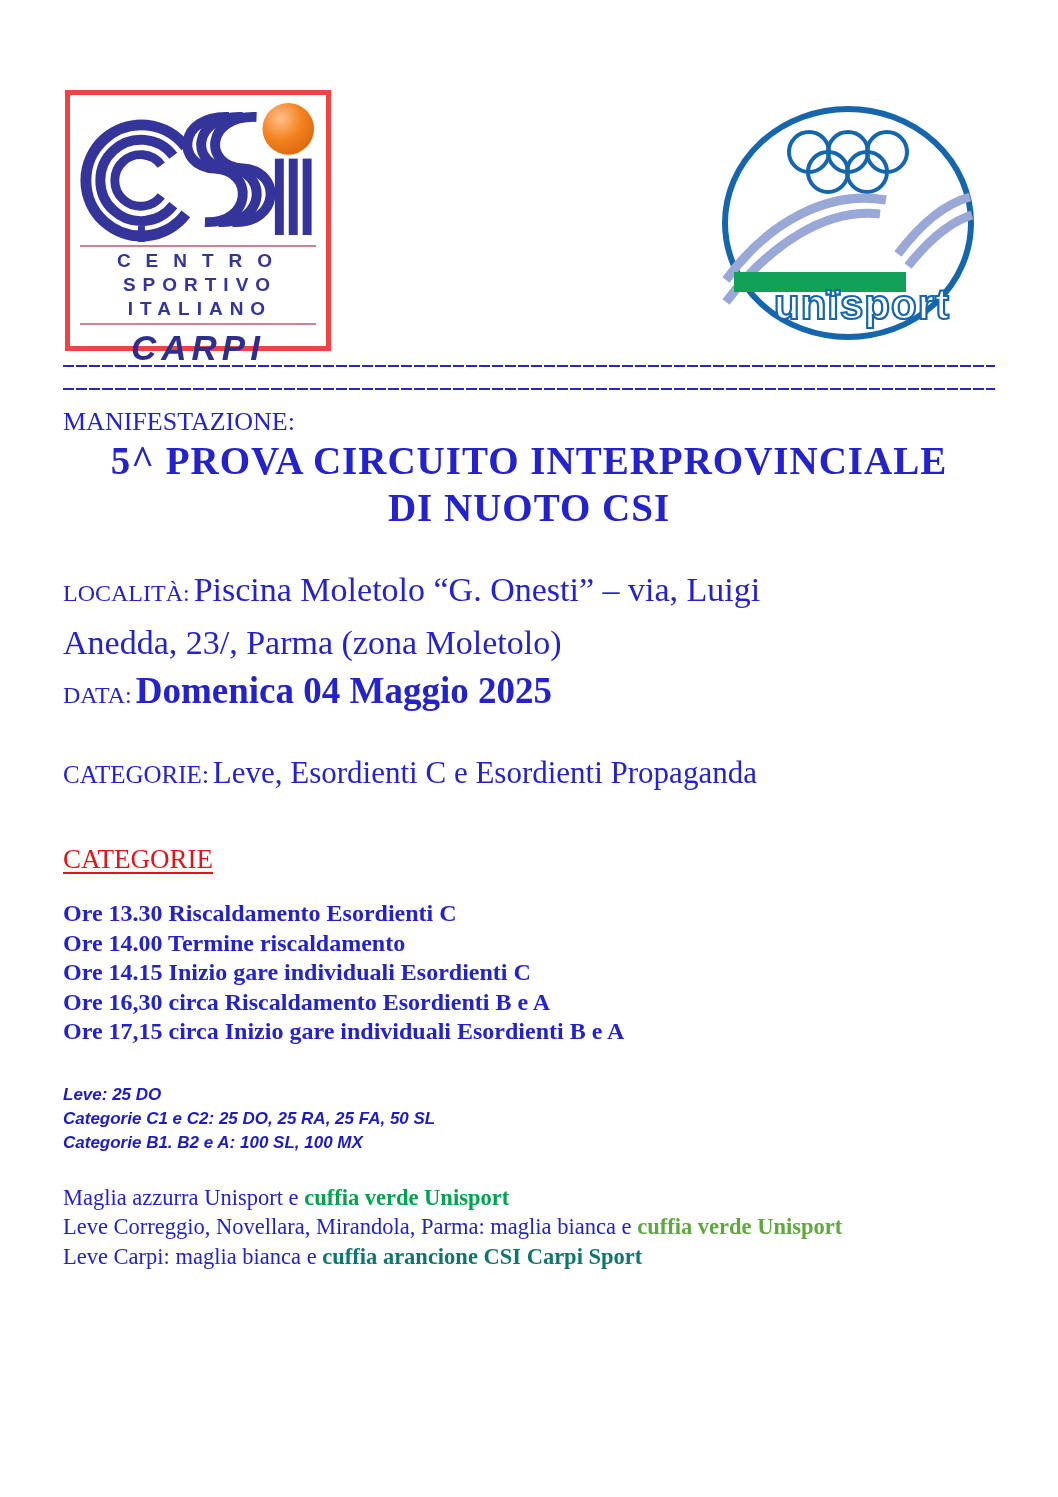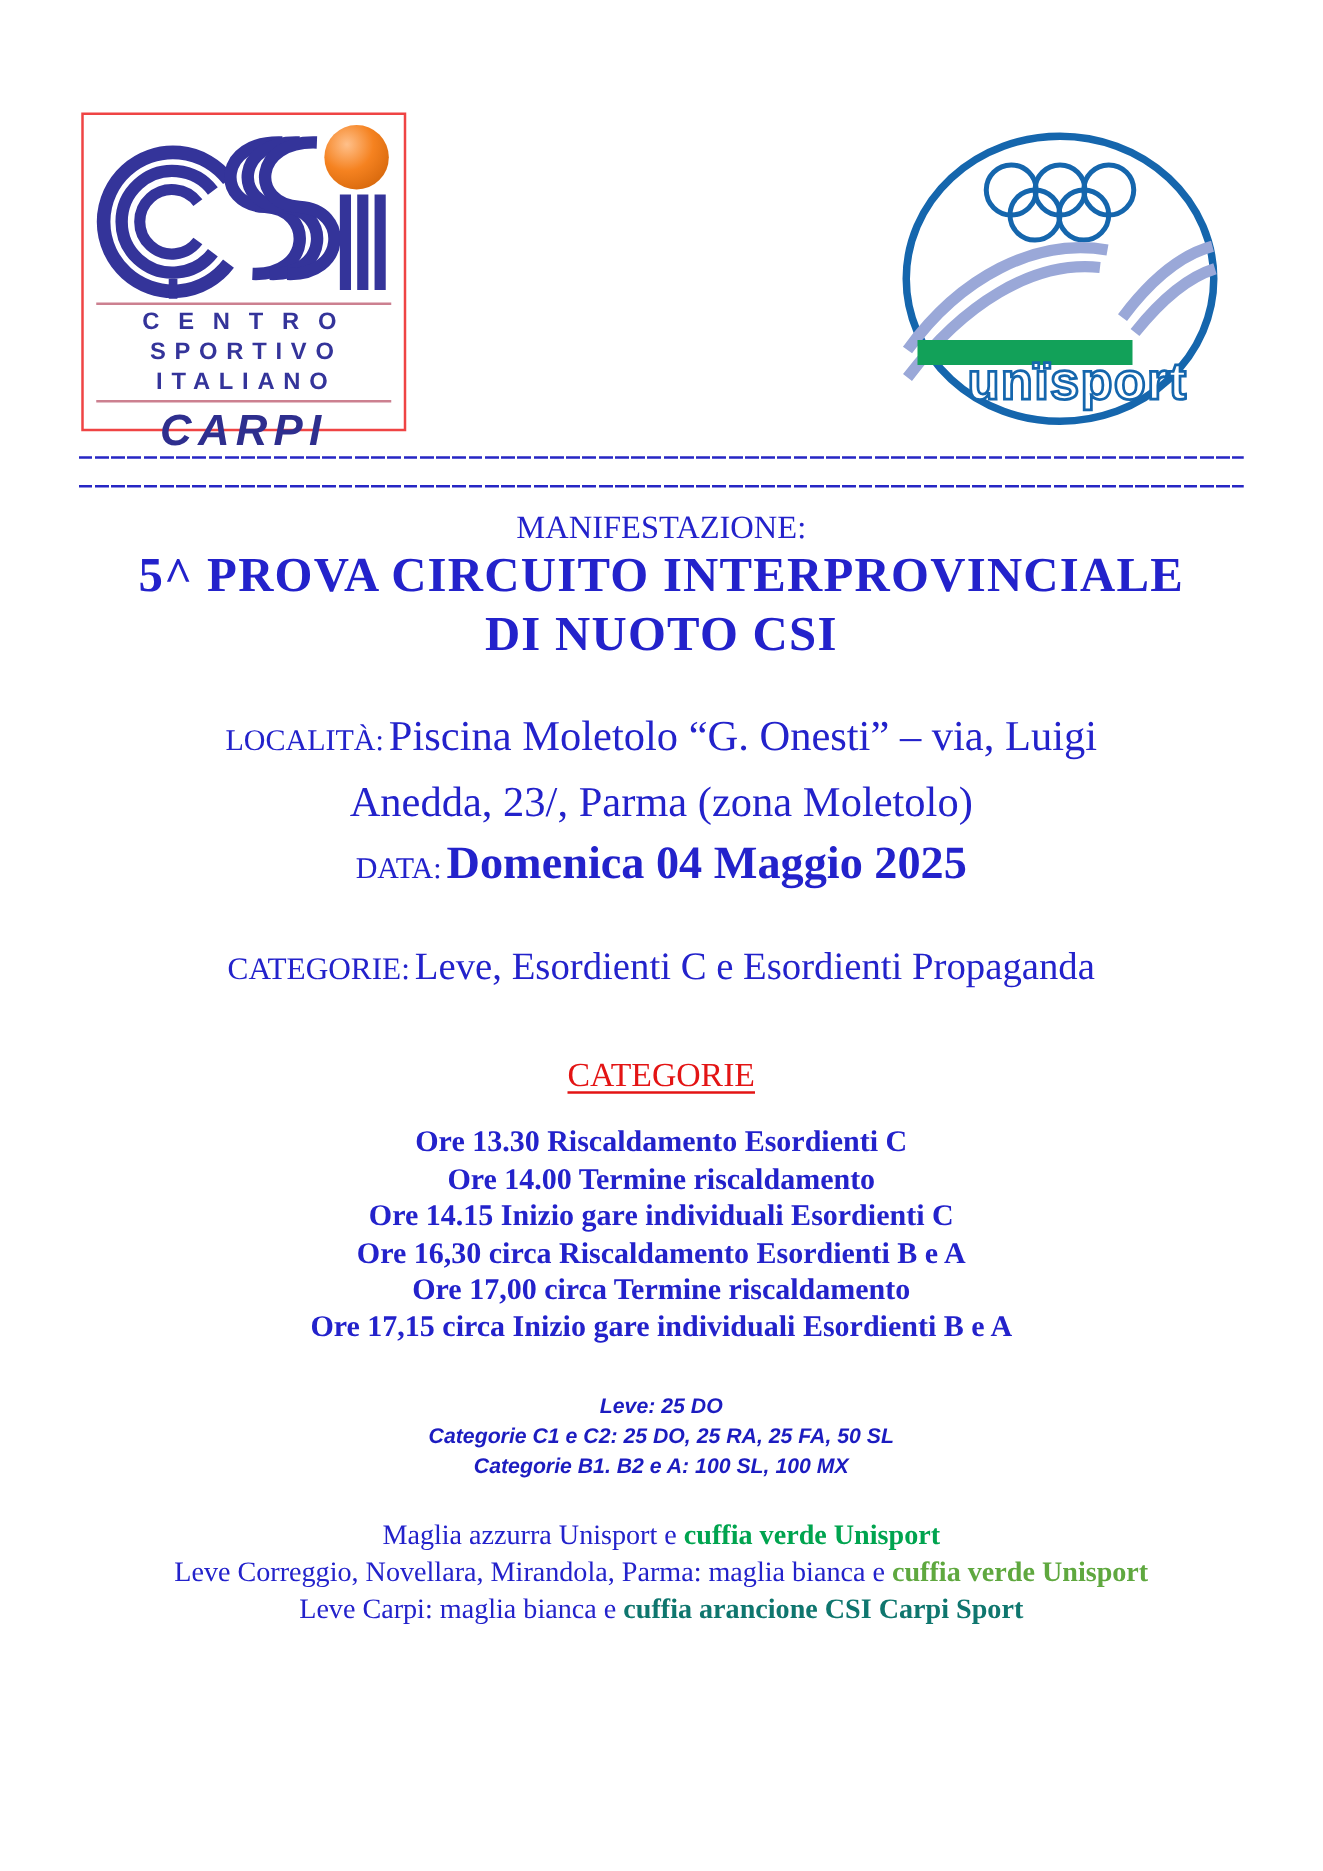--- a/index.html
+++ b/index.html
@@ -11,21 +11,21 @@
     font-family:"Liberation Serif", serif;
     overflow:hidden;
   }
   .content { padding:0 63px; }
 
   
   .logo-row { position:relative; height:345px; }
   .csi-box {
     position:absolute; left:65px; top:90px;
     width:256px; height:251px;
-    border:2px solid #ef4444; background:#fff;
+    border:5px solid #ef4444; background:#fff;
     text-align:center;
   }
   .csi-mono { display:block; margin:6px auto 0; }
   .csi-rule { height:2px; background:#cc8090; margin:2px 10px; }
   .csi-words { font-family:"Liberation Sans", sans-serif; font-weight:bold; color:#34349a; }
   .csi-w1 { font-size:19px; letter-spacing:15px; line-height:24px; margin-left:8px; }
   .csi-w2 { font-size:19px; letter-spacing:7px;  line-height:24px; margin-left:4px; }
   .csi-carpi {
     font-family:"Liberation Sans", sans-serif;
     font-weight:bold; font-style:italic;
@@ -36,21 +36,21 @@
 
   
   .divider {
     height:2px; margin:0 63px;
     background-image:repeating-linear-gradient(to right, #2626c4 0 11px, rgba(255,255,255,0) 11px 13px);
   }
   .divider.first  { margin-top:20px; }
   .divider.second { margin-top:21px; }
 
   
-  p { margin:0;text-align:center; }
+  p { margin:0; }
   .blue  { color:#2322cb; }
   .manif-label { font-size:26px; margin-top:17px; }
   .title { font-weight:bold; font-size:39px; line-height:1.17; text-align:center; letter-spacing:1px; margin-top:1px; }
 
   .loc-block { margin-top:36px; line-height:47px; }
   .small-caps-label { font-size:24px; }
   .loc-value { font-weight:normal; font-size:34px; }
   .data-line { margin-top:2px; line-height:46px; }
   .data-value { font-weight:bold; font-size:37px; }
 
@@ -177,21 +177,20 @@
       <span class="cat-value">Leve, Esordienti C e Esordienti Propaganda</span>
     </p>
 
     <p class="prog-heading">CATEGORIE</p>
 
     <div class="schedule">
       <p class="blue">Ore 13.30 Riscaldamento Esordienti C</p>
       <p class="blue">Ore 14.00 Termine riscaldamento</p>
       <p class="blue">Ore 14.15 Inizio gare individuali Esordienti C</p>
       <p class="blue">Ore 16,30 circa Riscaldamento Esordienti B e A</p>
-      <p class="blue">Ore 17,00 circa Termine riscaldamento</p>
       <p class="blue">Ore 17,15 circa Inizio gare individuali Esordienti B e A</p>
     </div>
 
     <div class="small-cats">
       <p>Leve: 25 DO</p>
       <p>Categorie C1 e C2: 25 DO, 25 RA, 25 FA, 50 SL</p>
       <p>Categorie B1. B2 e A: 100 SL, 100 MX</p>
     </div>
 
     <div class="cuffie">

